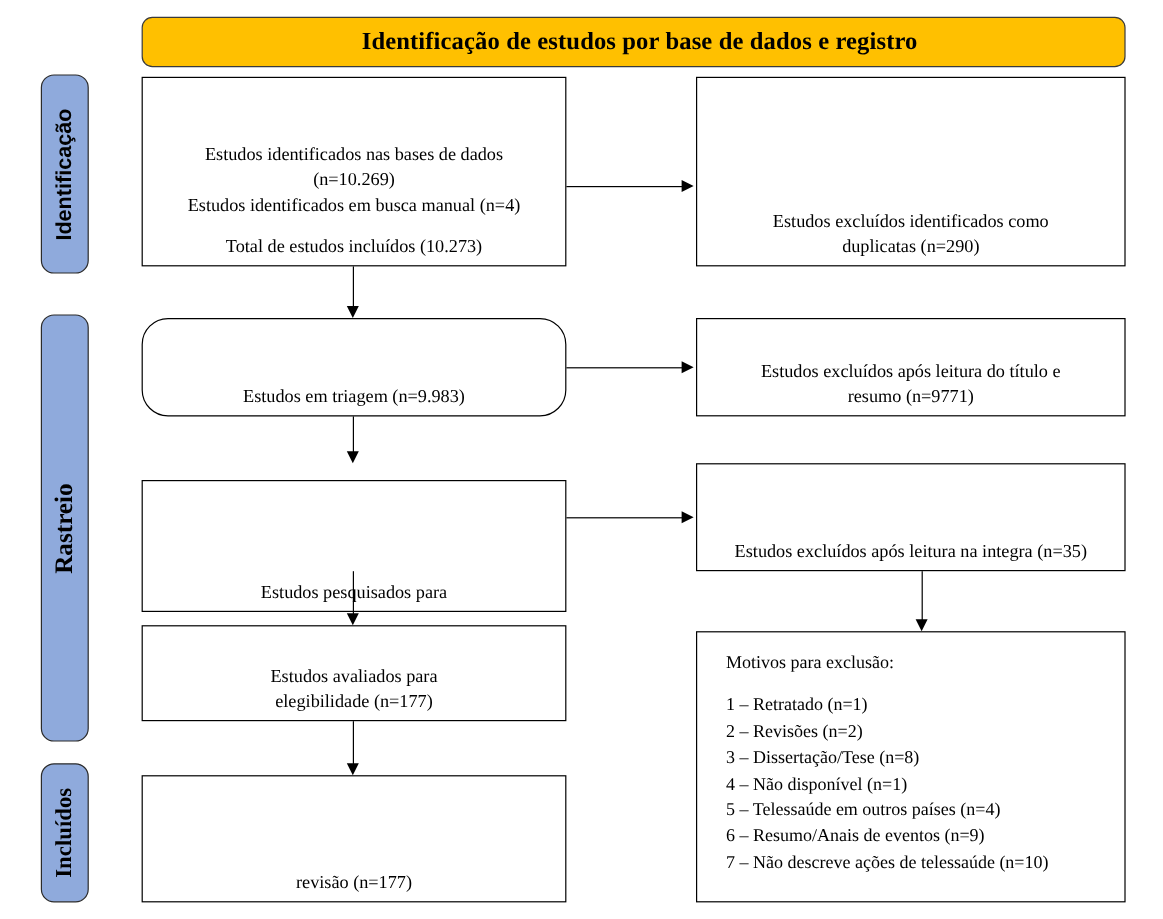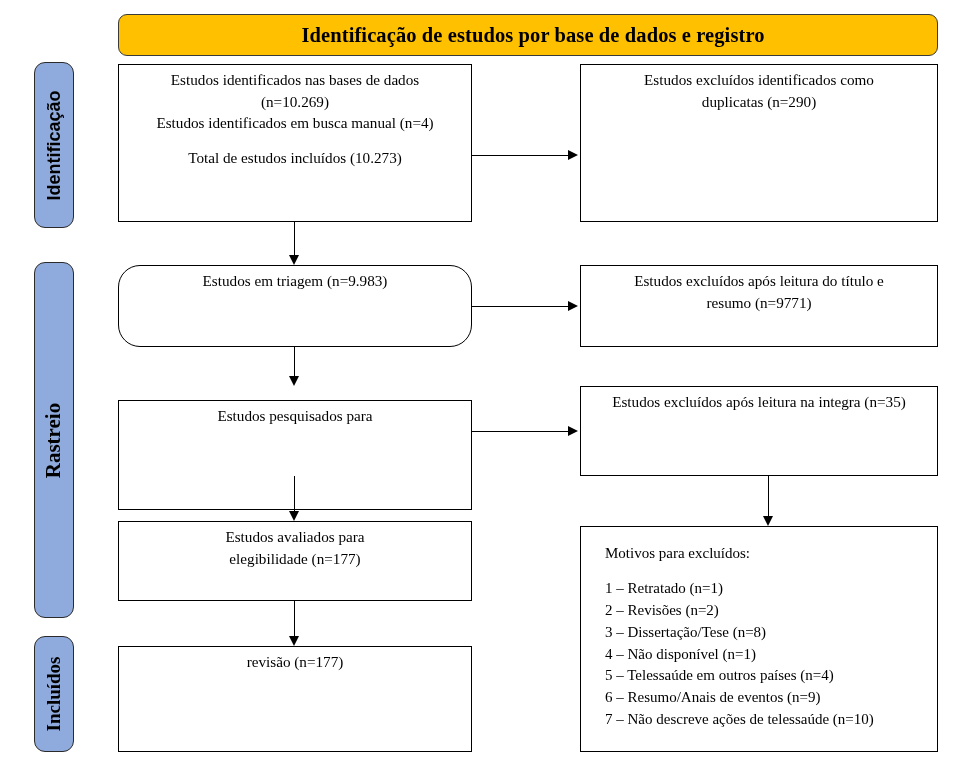--- a/index.html
+++ b/index.html
@@ -50,21 +50,21 @@
   #stage-rastreio span{font-size:21px;}
   #stage-incluidos{left:34px;top:636px;width:40px;height:116px;}
   #stage-incluidos span{font-size:19px;}
 
   
   .box{
     position:absolute;
     border:1.5px solid #000;
     background:#fff;
     box-sizing:border-box;
-    display:flex;align-items:flex-start;justify-content:center;
+    display:flex;align-items:flex-end;justify-content:center;
     text-align:center;
     font-size:15.2px;
     color:#000;
     line-height:1.42;
     padding:4px 10px;
   }
   .box .inner{width:100%;}
   .box .ln{display:block;}
   .box .spacer{display:block;height:13px;}
 
@@ -194,21 +194,21 @@
   </div>
 
   <div class="box" id="box-excl-full">
     <div class="inner">
       <span class="ln">Estudos excluídos após leitura na integra (n=35)</span>
     </div>
   </div>
 
   <div class="box" id="box-reasons">
     <div class="inner">
-      <span class="ln">Motivos para excluídos:</span>
+      <span class="ln">Motivos para exclusão:</span>
       <span class="spacer"></span>
       <span class="ln">1 – Retratado (n=1)</span>
       <span class="ln">2 – Revisões (n=2)</span>
       <span class="ln">3 – Dissertação/Tese (n=8)</span>
       <span class="ln">4 – Não disponível (n=1)</span>
       <span class="ln">5 – Telessaúde em outros países (n=4)</span>
       <span class="ln">6 – Resumo/Anais de eventos (n=9)</span>
       <span class="ln">7 – Não descreve ações de telessaúde (n=10)</span>
     </div>
   </div>

